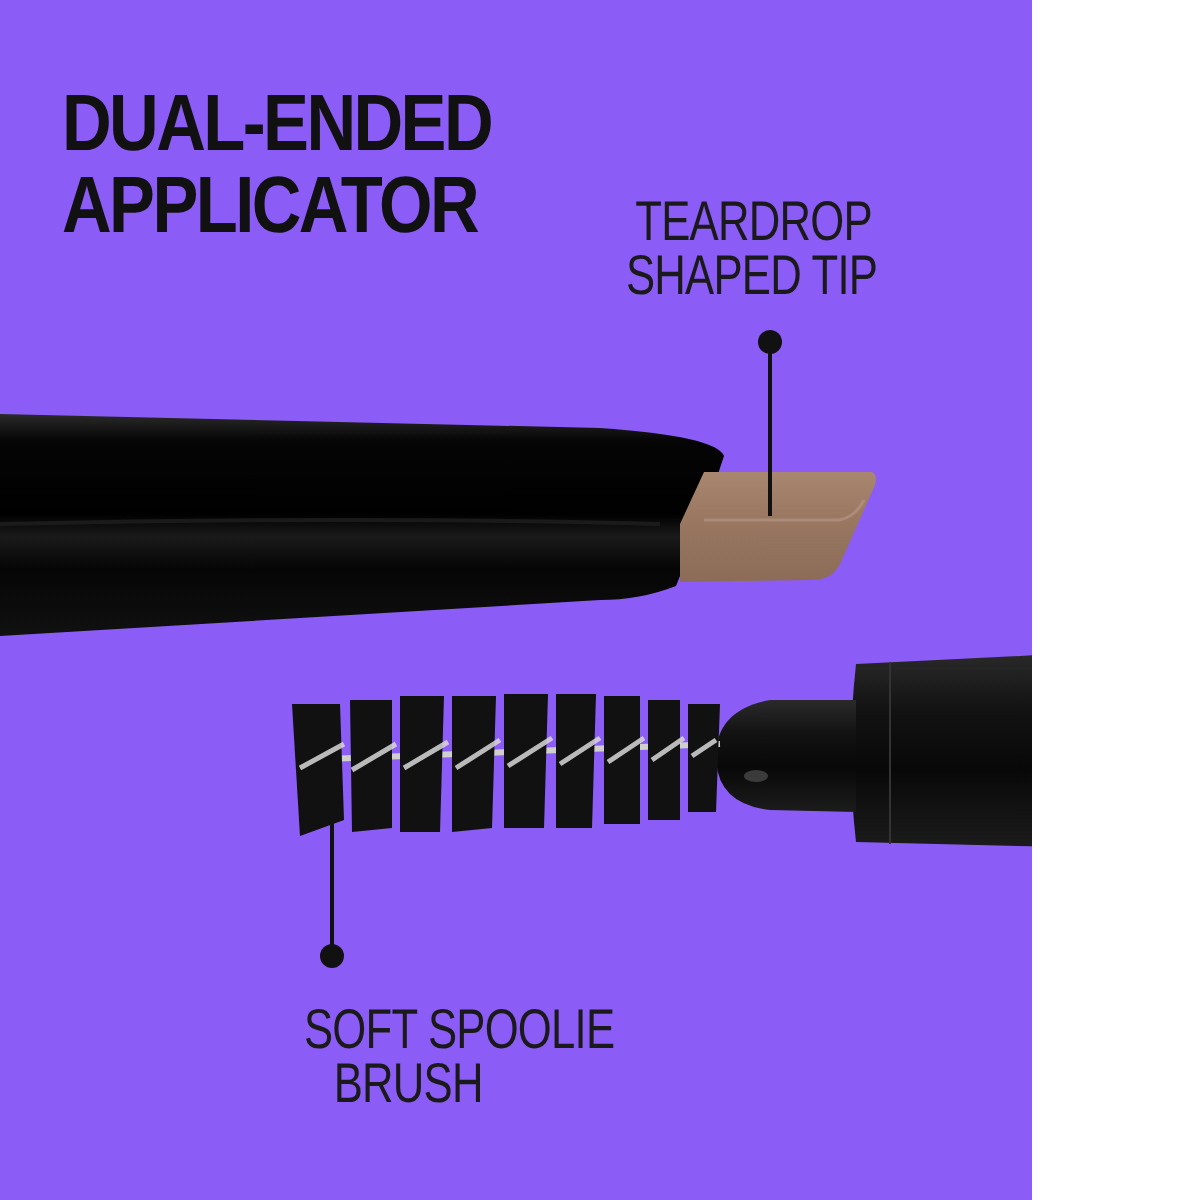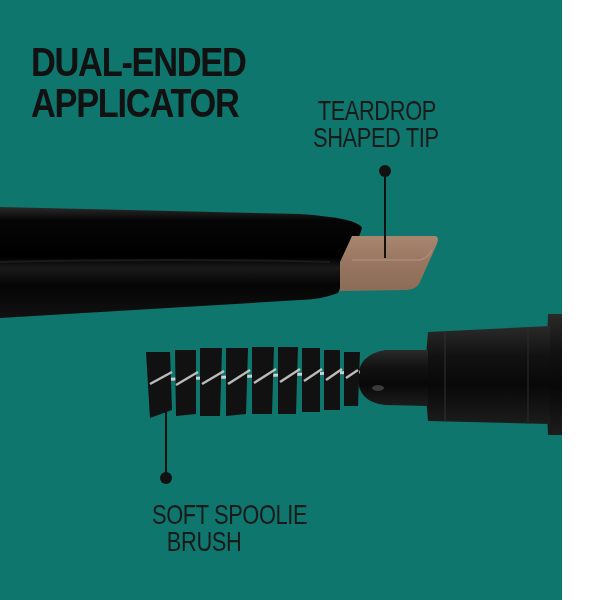--- a/index.html
+++ b/index.html
@@ -1,16 +1,16 @@
 <!DOCTYPE html>
 <html><head>
 <meta charset="utf-8">
 <style>
   html, body { margin:0; padding:0; background:#ffffff; }
-  #canvas { position:relative; width:562px; height:600px; overflow:hidden; background:#0f766e; }
+  #canvas { position:relative; width:516px; height:600px; overflow:hidden; background:#8b5cf6; }
   .title { position:absolute; left:31px; top:42px; font-family:"Liberation Sans", sans-serif; font-weight:bold; color:#111; font-size:40px; line-height:41px; letter-spacing:-1.5px; transform:scaleX(0.86); transform-origin:left top; }
   .title span { display:block; }
   .label { position:absolute; font-family:"Liberation Sans", sans-serif; color:#1a1a1a; font-size:28px; line-height:27px; transform:scaleX(0.78); transform-origin:left top; letter-spacing:-0.5px; }
   .label span { display:block; }
   .lbl-tip { left:313px; top:97px; }
   .lbl-tip span:first-child { padding-left:6px; }
   .lbl-brush { left:152px; top:501px; }
   .lbl-brush span:last-child { padding-left:19px; }
   svg.art { position:absolute; left:0; top:0; }
 </style>

